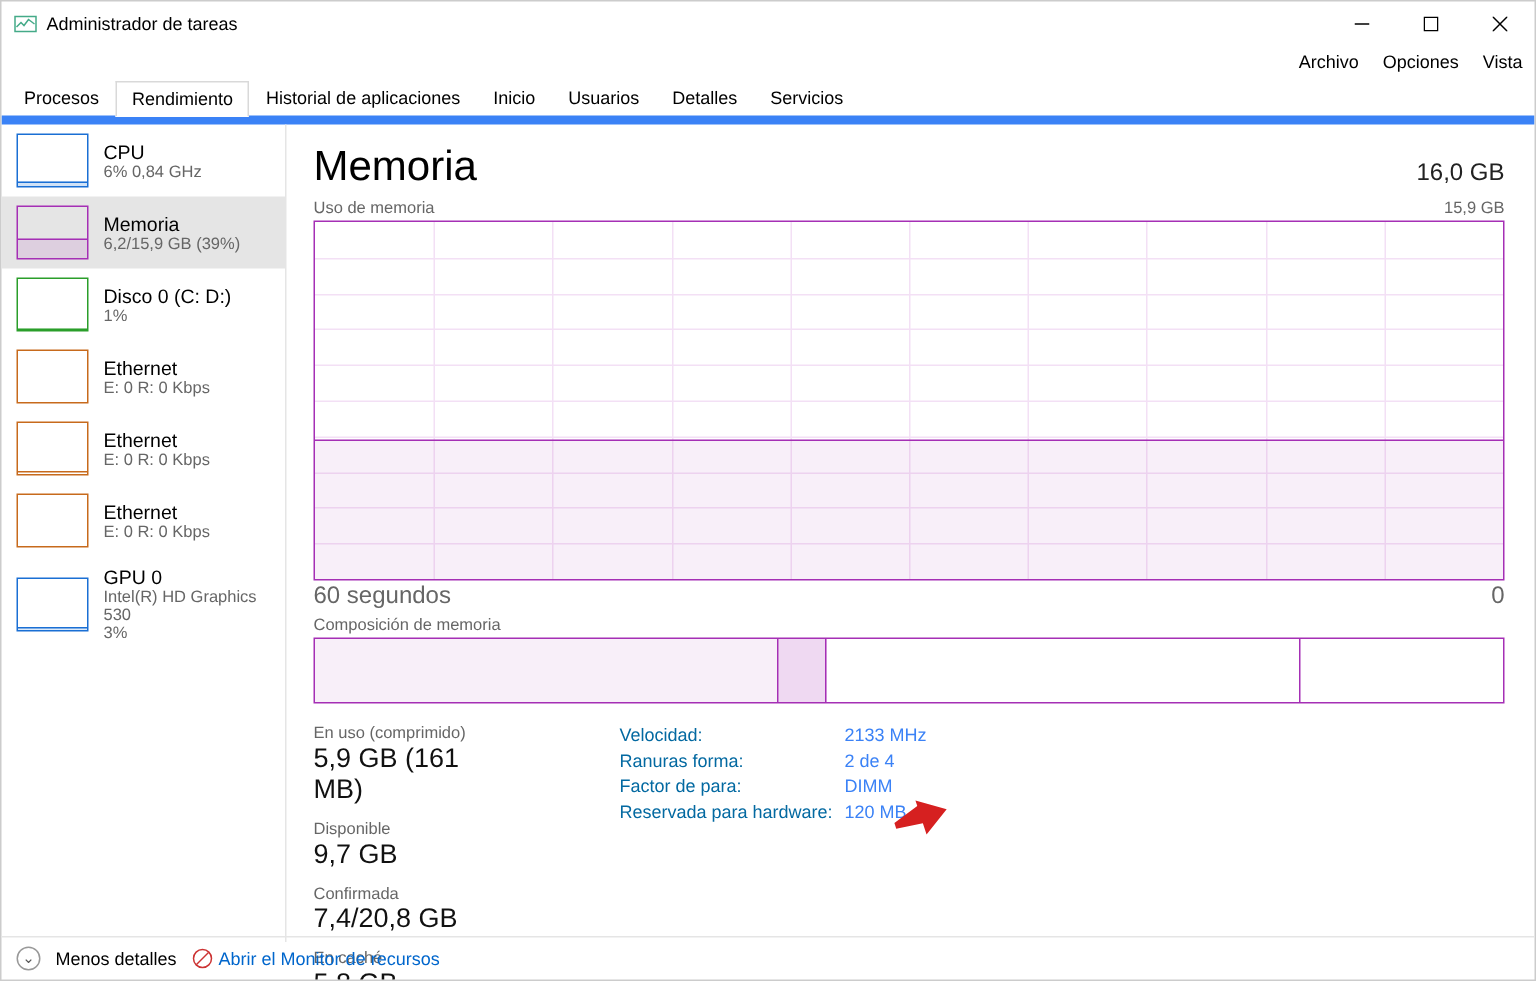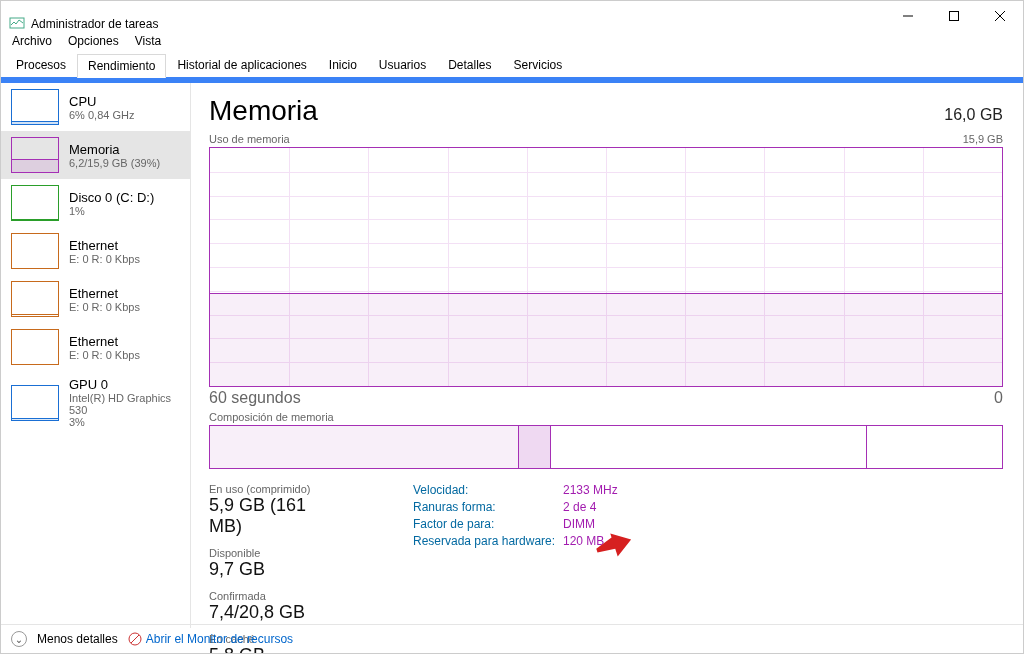--- a/index.html
+++ b/index.html
@@ -1,22 +1,22 @@
 <!DOCTYPE html>
 <html><head>
 <meta charset="utf-8">
 <style>
 * { box-sizing: border-box; margin: 0; padding: 0; font-family: "Segoe UI", Tahoma, sans-serif; }
 body { background: #fff; width: 1024px; height: 654px; overflow: hidden; position: relative; border: 1px solid #ccc; }
-.titlebar { display: flex; align-items: flex-end; height: 30px; padding-left: 8px; font-size: 12px; }
+.titlebar { display: flex; align-items: center; height: 30px; padding-left: 8px; font-size: 12px; }
 .titlebar .icon { width: 16px; height: 16px; margin-right: 6px; }
 .titlebar-title { flex: 1; color: #000; }
 .window-controls { display: flex; }
 .window-controls div { width: 46px; height: 30px; display: flex; align-items: center; justify-content: center; }
-.menubar { display: flex; padding-left: 3px; font-size: 12px; height: 20px; align-items: center; }
+.menubar { display: flex; padding-left: 3px; font-size: 12px; height: 20px; align-items: center; justify-content: flex-end; }
 .menubar div { padding: 2px 8px; }
 .tabs { display: flex; border-bottom: 6px solid #3b82f6; padding-left: 4px; margin-top: 2px; font-size: 12px; }
 .tabs .tab { padding: 4px 10px; border: 1px solid transparent; border-bottom: none; cursor: default; }
 .tabs .tab.active { border: 1px solid #d9d9d9; border-bottom: 1px solid #fff; background: #fff; position: relative; top: 1px; }
 .content { display: flex; height: 545px; }
 .sidebar { width: 190px; border-right: 1px solid #e5e5e5; overflow-y: auto; }
 .side-item { display: flex; align-items: center; padding: 6px 10px; font-size: 12px; cursor: default; }
 .side-item.selected { background: #e5e5e5; }
 .side-chart { width: 48px; height: 36px; border: 1px solid; margin-right: 10px; position: relative; flex-shrink: 0; }
 .side-chart.cpu { border-color: #1a6fd4; }
@@ -41,21 +41,21 @@
 .comp-bar { border:1px solid #a52fb5; height:44px; margin-top:2px; display:flex; position:relative; }
 .comp-seg { border-right:1px solid #a52fb5; height:100%; }
 .stats { display:flex; margin-top:14px; font-size:12px; }
 .stats-left { display:flex; flex-wrap: wrap; width: 200px; }
 .stat-block { margin-right: 18px; margin-bottom: 10px; }
 .stat-label { font-size:11px; color:#666; }
 .stat-value { font-size:18px; color:#111; }
 .stats-right { font-size:12px; color:#333; margin-left:4px; }
 .stats-right .row { display:flex; margin-bottom:3px; }
 .stats-right .k { width:150px; color:#0369a1; }
-.stats-right .v { color:#a21caf; }
+.stats-right .v { color:#3b82f6; }
 .footer { position:absolute; bottom:0; left:0; right:0; border-top:1px solid #e5e5e5; padding:6px 10px; font-size:12px; display:flex; align-items:center; gap:10px; }
 .footer a { color:#0066cc; text-decoration:none; display:flex; align-items:center; gap:4px; }
 .chev-circle { width:16px;height:16px;border:1px solid #999;border-radius:50%;display:inline-flex;align-items:center;justify-content:center;font-size:10px;color:#555;}
 .arrow-annot { position:absolute; }
 </style>
 </head>
 <body>
 
 <div class="titlebar">
   <svg class="icon" viewBox="0 0 16 16">

